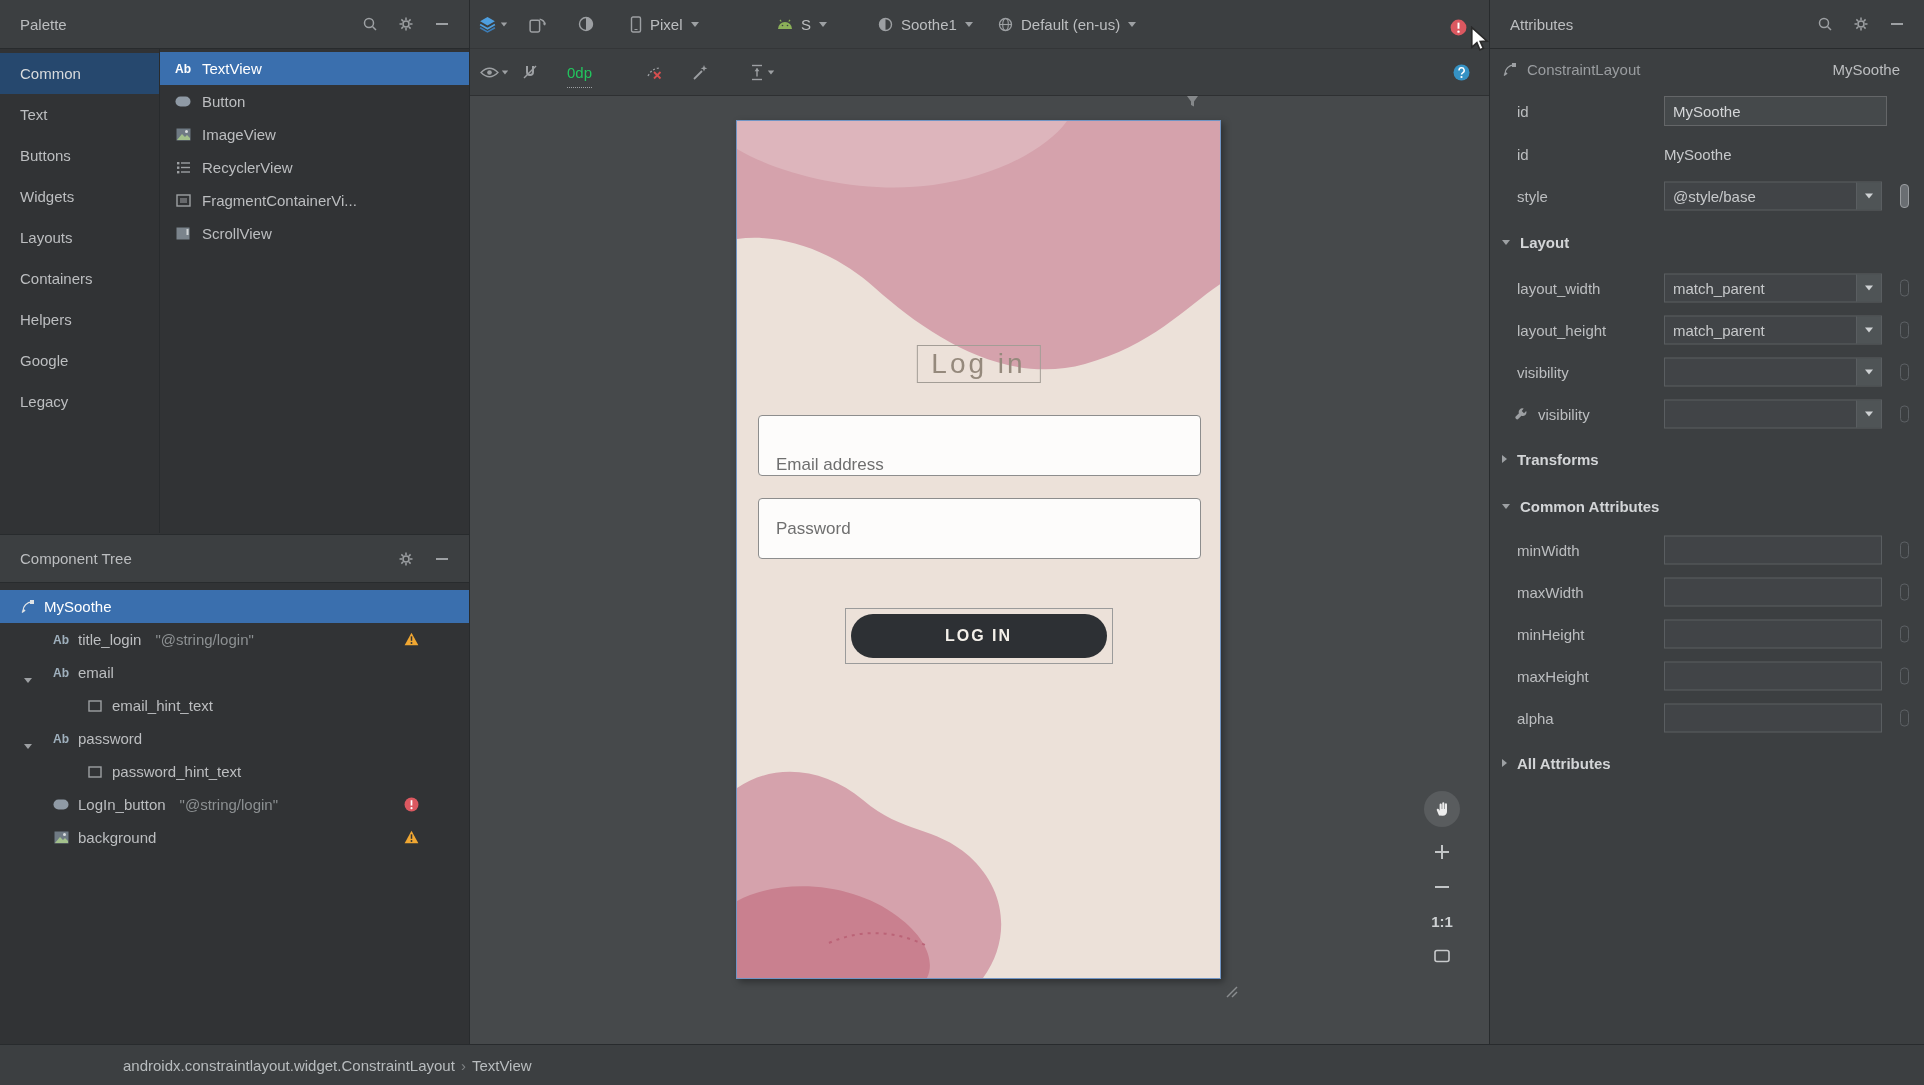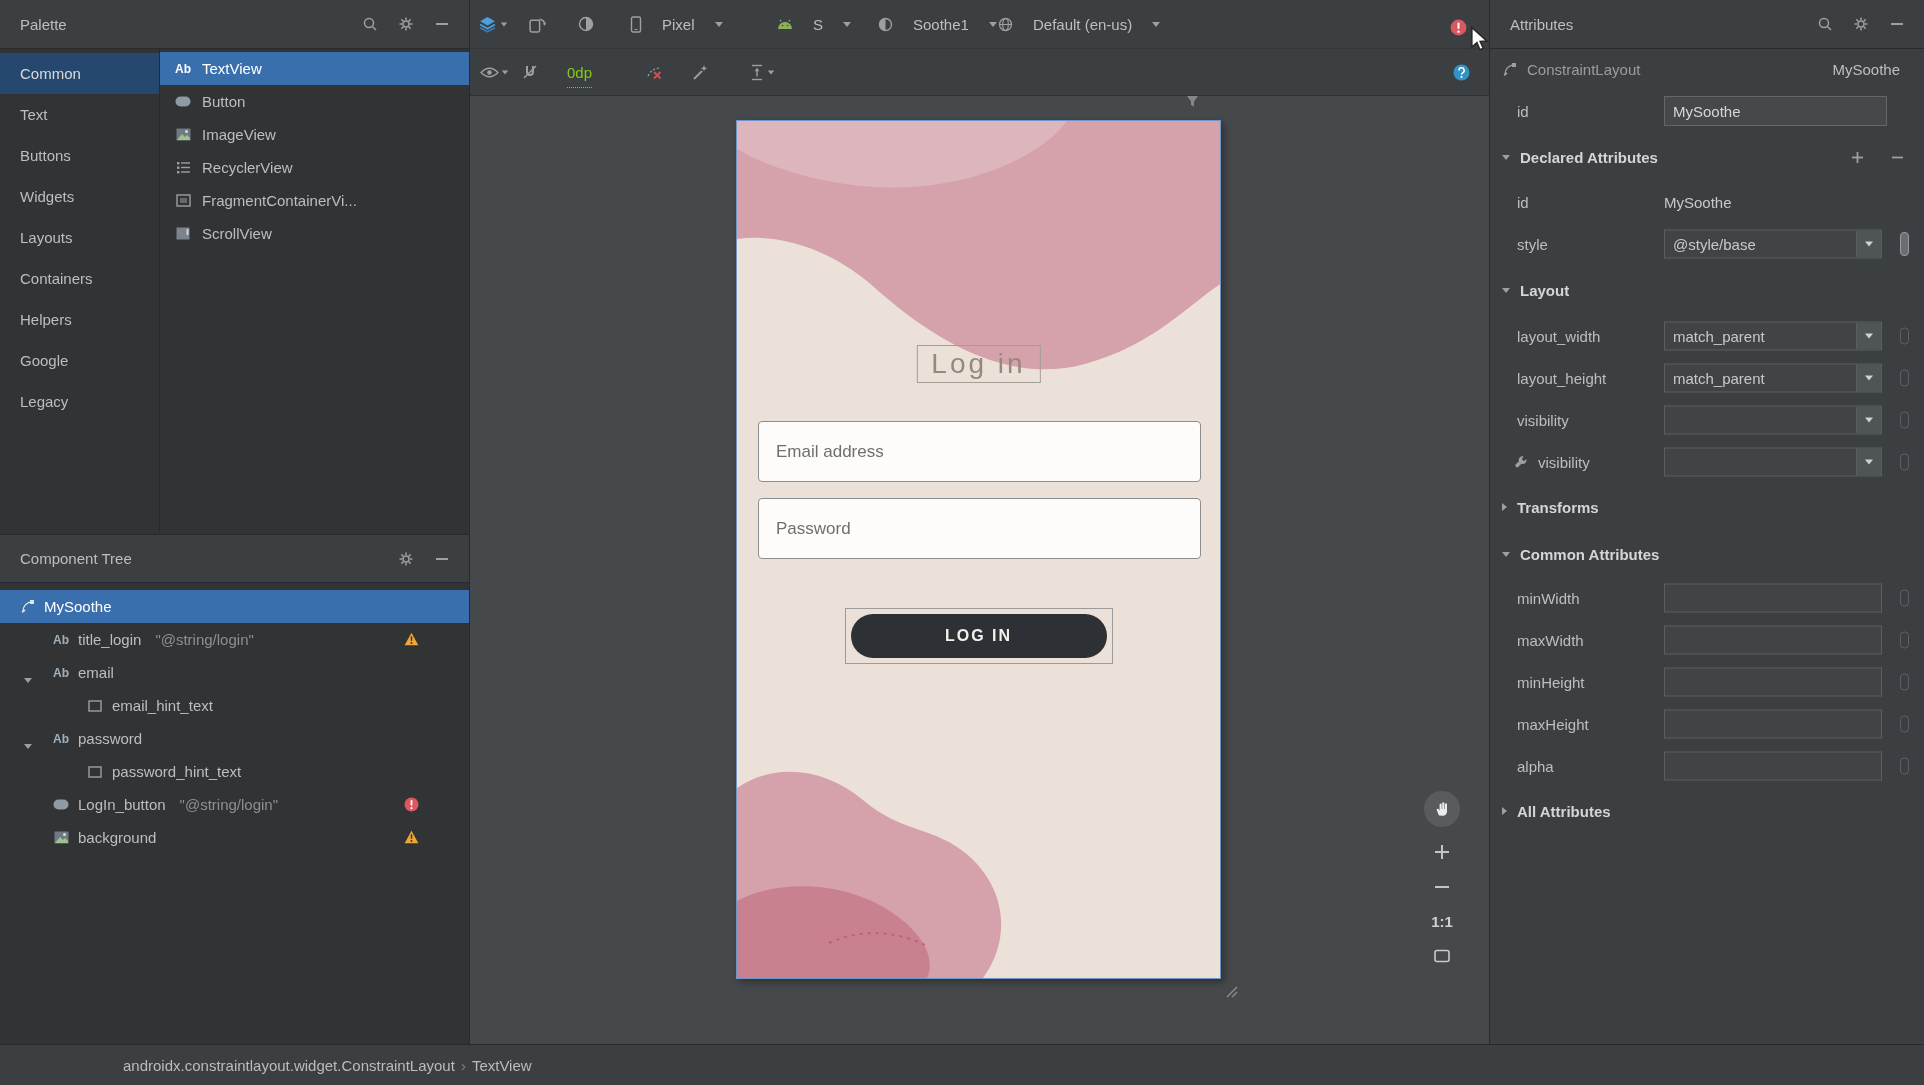--- a/index.html
+++ b/index.html
@@ -42,34 +42,34 @@
   
   .chev-d{width:0;height:0;border-left:4px solid transparent;border-right:4px solid transparent;border-top:5px solid #9da0a3;display:inline-block;}
   .chev-r{width:0;height:0;border-top:4px solid transparent;border-bottom:4px solid transparent;border-left:5px solid #9da0a3;display:inline-block;}
 
   
   .center{position:absolute;left:470px;top:0;width:1019px;height:1044px;}
   .tb{position:absolute;left:0;width:100%;background:#3c3f41;}
   .tb1{top:0;height:49px;border-bottom:1px solid #343638;}
   .tb2{top:49px;height:47px;border-bottom:1px solid #2e3032;}
   .tbtn{position:absolute;display:flex;align-items:center;justify-content:center;height:30px;cursor:default;}
-  .tgroup{position:absolute;display:flex;align-items:center;gap:20px;height:30px;cursor:default;color:#bcbec0;text-align:right;}
-  .margin-btn{border-bottom:1px dotted #9da0a3;padding-bottom:1px;color:#84cc16;}
+  .tgroup{position:absolute;display:flex;align-items:center;gap:8px;height:30px;cursor:default;color:#bcbec0;text-align:right;}
+  .margin-btn{border-bottom:1px dotted #9da0a3;padding-bottom:1px;color:#22c55e;}
 
   .canvas{position:absolute;left:0;top:96px;width:1019px;height:948px;background:#46494b;overflow:hidden;}
 
   
   .phone{position:absolute;left:266px;top:24px;width:485px;height:859px;background:#ece1d9;border:1px solid #7195c4;box-shadow:3px 3px 7px rgba(0,0,0,0.35);overflow:hidden;}
   .blob-top{position:absolute;top:0;left:0;}
   .blob-bottom{position:absolute;bottom:0;left:0;}
   .title-selbox{position:absolute;top:224px;left:50%;transform:translateX(-50%);border:1px solid #a39d96;padding:2px 14px;}
   .login-title{font-size:28px;letter-spacing:3px;color:#95897c;}
   .field{position:absolute;left:21px;width:443px;height:61px;background:#fdfcfb;border:1px solid #8d8d8d;border-radius:4px;display:flex;align-items:center;padding-left:17px;}
   .field .hint{color:#6f6f6f;font-size:17px;}
-  .field.email{top:300px;} .field.password{top:377px;}
+  .field.email{top:294px;align-items:flex-end;} .field.password{top:377px;}
   .login-selbox{position:absolute;top:487px;left:50%;transform:translateX(-50%);border:1px solid #9b9b9b;padding:5px;}
   .login-btn{width:256px;height:44px;background:#2d3034;border-radius:22px;color:#f4f0ea;font-size:16px;font-weight:bold;letter-spacing:2px;display:flex;align-items:center;justify-content:center;}
 
   .filter-ic{position:absolute;left:716px;top:-1px;}
   .resize-handle{position:absolute;left:754px;top:888px;}
 
   .zoomer{position:absolute;left:950px;top:695px;width:44px;display:flex;flex-direction:column;align-items:center;}
   .zbtn{display:flex;align-items:center;justify-content:center;cursor:default;}
   .zbtn.hand{width:36px;height:36px;border-radius:50%;background:#595c5e;margin-bottom:10px;}
   .zbtn.plus,.zbtn.minus{height:30px;width:30px;margin-bottom:5px;}
@@ -577,37 +577,20 @@
           </span>
         <span class="type-name">ConstraintLayout</span>
         <span class="type-id">MySoothe</span>
       </div>
 
       <div class="arow" style="height:44px;">
         <span class="aname">id</span>
         <span class="ainput">MySoothe</span>
       </div>
 
-      <div class="sect-h">
-        <span class="chev-d"></span>
-        <span>Declared Attributes</span>
-        <span class="sect-icons">
-          <span class="hicon">
-              <svg width="13" height="13">
-                <line x1="6.5" y1="1" x2="6.5" y2="12" stroke="#9da0a3" stroke-width="1.8"></line>
-                <line x1="1" y1="6.5" x2="12" y2="6.5" stroke="#9da0a3" stroke-width="1.8"></line>
-              </svg>
-            </span>
-          <span class="hicon">
-              <svg width="13" height="3">
-                <line x1="1" y1="1.5" x2="12" y2="1.5" stroke="#9da0a3" stroke-width="1.8"></line>
-              </svg>
-            </span>
-        </span>
-      </div>
 
       <div class="arow">
         <span class="aname">id</span>
         <span class="aval-plain">MySoothe</span>
       </div>
       <div class="arow">
         <span class="aname">style</span>
         <span class="combo">
           <span class="combo-val">@style/base</span>
           <span class="combo-btn">

